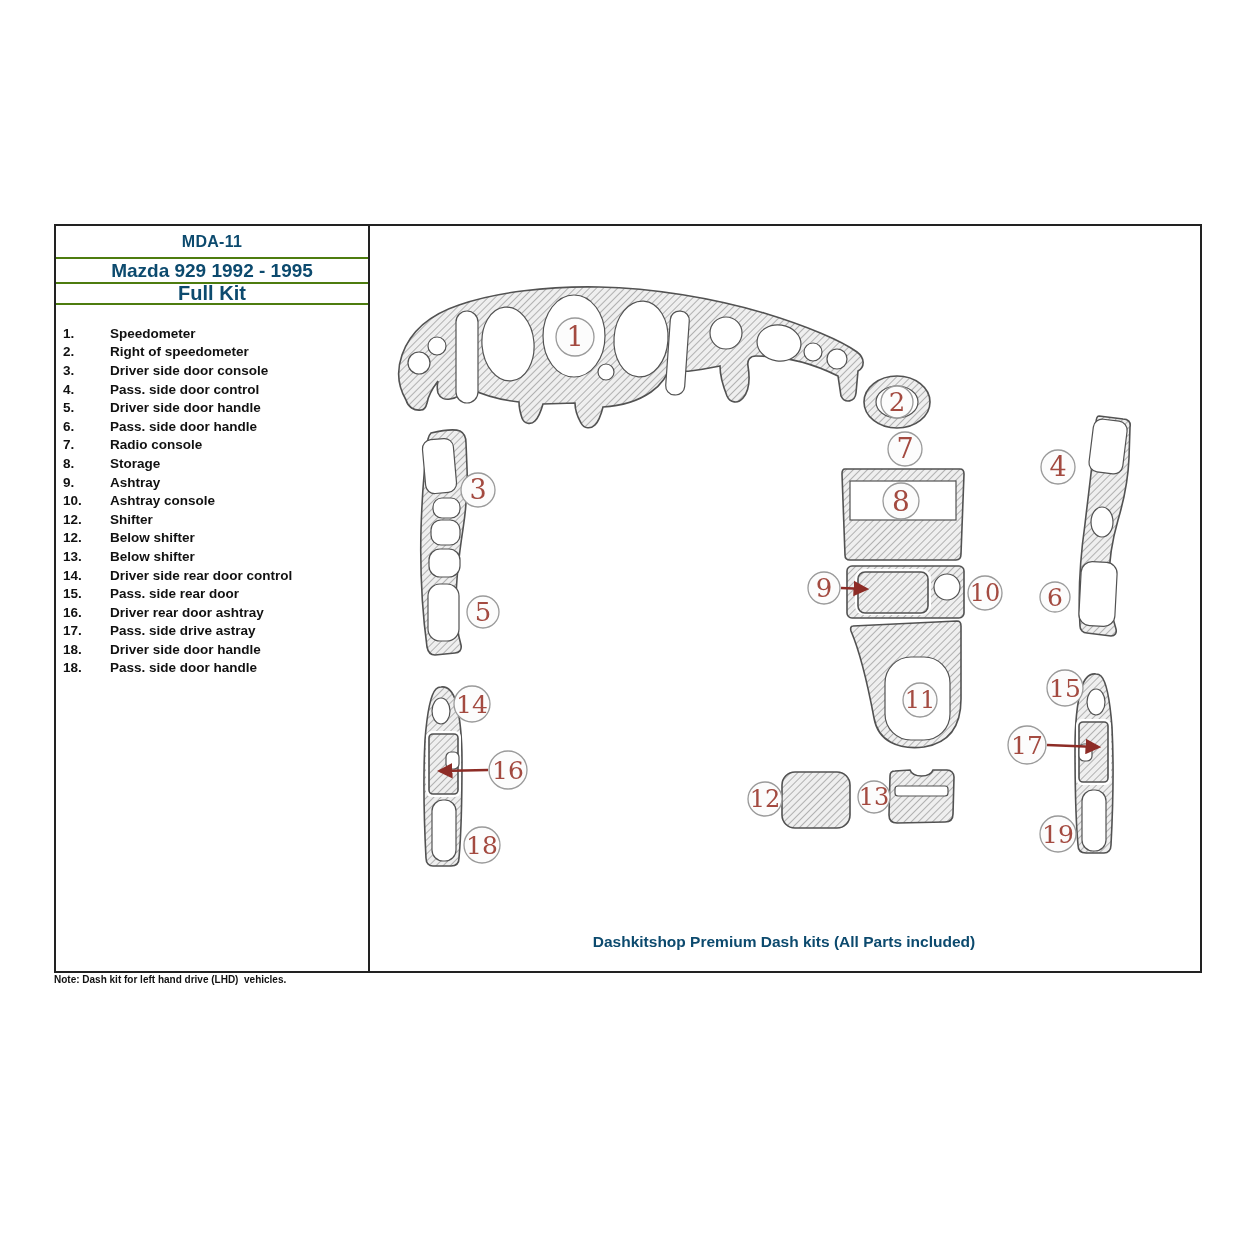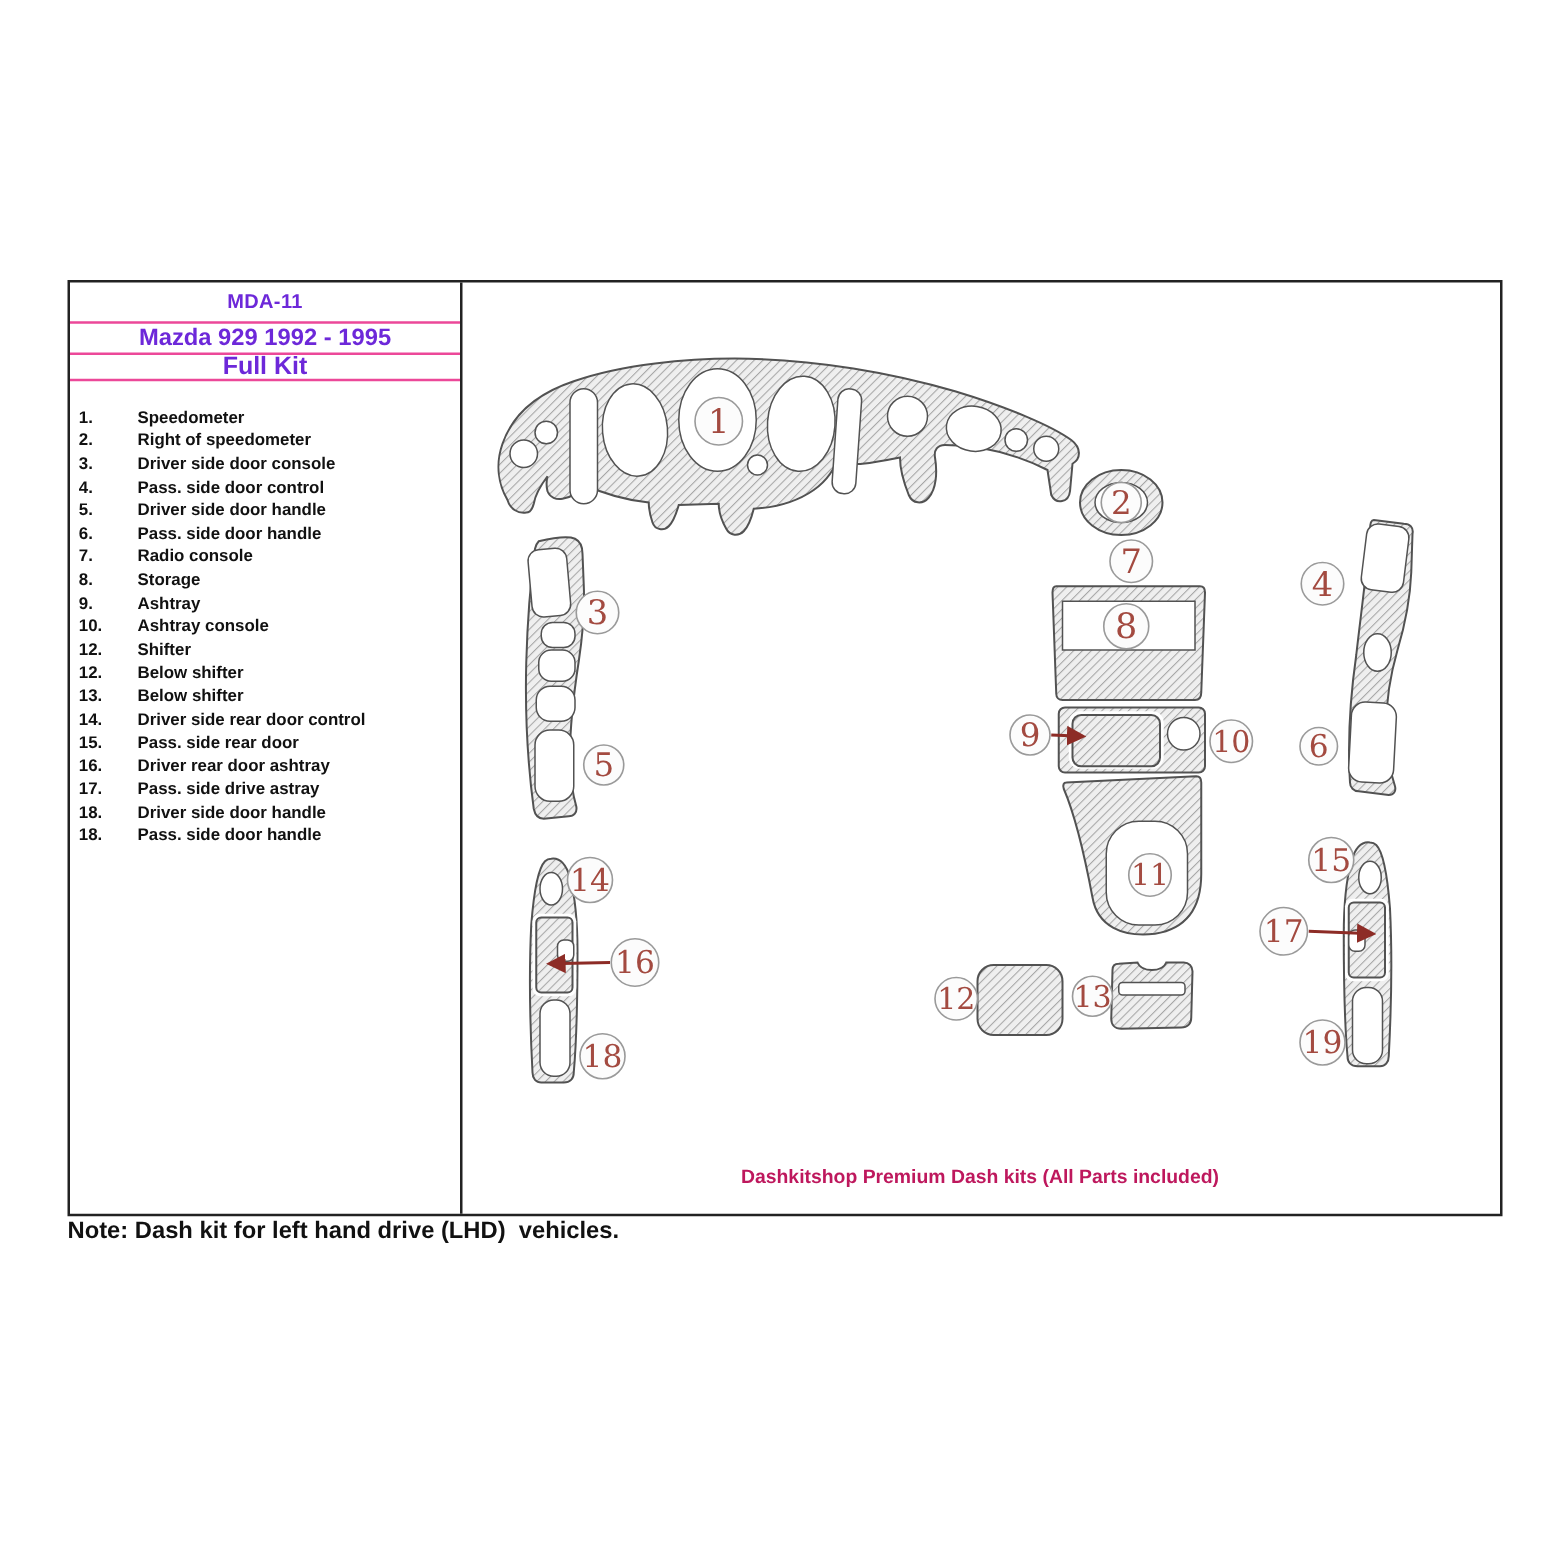--- a/index.html
+++ b/index.html
@@ -2,32 +2,32 @@
 <html><head>
 <meta charset="utf-8">
 <style>
   html,body{margin:0;padding:0;background:#fff;}
   body{width:1250px;height:1250px;position:relative;font-family:"Liberation Sans",sans-serif;overflow:hidden;}
   .frame{position:absolute;inset:0;background:#fff;}
 
   
   .table-box{position:absolute;left:54px;top:224px;width:1144px;height:745px;border:2px solid #222;background:#fff;}
   .left-col{position:absolute;left:0;top:0;width:314px;height:100%;border-right:2px solid #222;box-sizing:border-box;}
-  .hrow{width:100%;box-sizing:border-box;border-bottom:2px solid #ec4899;display:flex;align-items:center;justify-content:center;font-weight:700;color:#6d28d9;}
+  .hrow{width:100%;box-sizing:border-box;border-bottom:2px solid #4d7c0f;display:flex;align-items:center;justify-content:center;font-weight:700;color:#0c4a6e;}
   .hrow1{height:33px;font-size:16px;letter-spacing:.3px;}
   .hrow2{height:25px;font-size:19px;}
   .hrow3{height:21px;font-size:20px;}
   .parts-list{position:absolute;left:0;top:98px;width:100%;}
   .part-row{display:flex;height:18.6px;align-items:center;font-weight:700;font-size:13.5px;color:#111;}
   .pnum{margin-left:7px;width:47px;}
   .plabel{flex:1;}
 
   
-  .diagram-caption{position:absolute;left:370px;top:933px;width:828px;text-align:center;font-weight:700;font-size:15.5px;color:#be185d;}
-  .note-line{position:absolute;left:54px;top:974px;font-weight:700;font-size:19px;color:#111;white-space:pre-wrap;}
+  .diagram-caption{position:absolute;left:370px;top:933px;width:828px;text-align:center;font-weight:700;font-size:15.5px;color:#0c4a6e;}
+  .note-line{position:absolute;left:54px;top:974px;font-weight:700;font-size:10px;color:#111;white-space:pre-wrap;}
 
   svg text.co{font-family:"DejaVu Serif","Liberation Serif",serif;fill:#a34a40;}
   .shape{fill:url(#hatch);stroke:#525252;stroke-width:1.6;}
   .cut{fill:#ffffff;stroke:#525252;stroke-width:1.2;}
   .gap{fill:#ffffff;stroke:none;}
   .cocirc{fill:#fcfcfc;stroke:#9a9a9a;stroke-width:1.3;}
   .arrow{stroke:#8d2c26;stroke-width:2.4;}
 </style>
 </head>
 <body>

